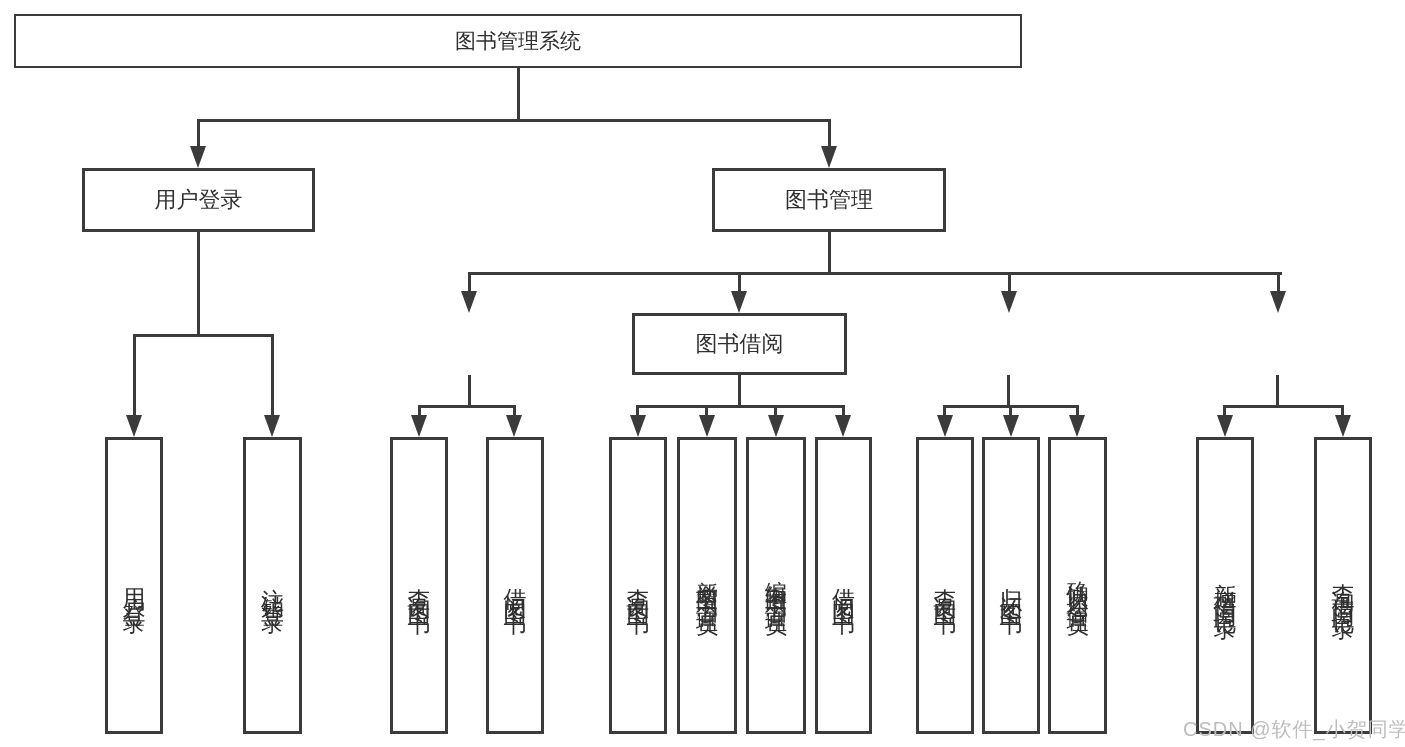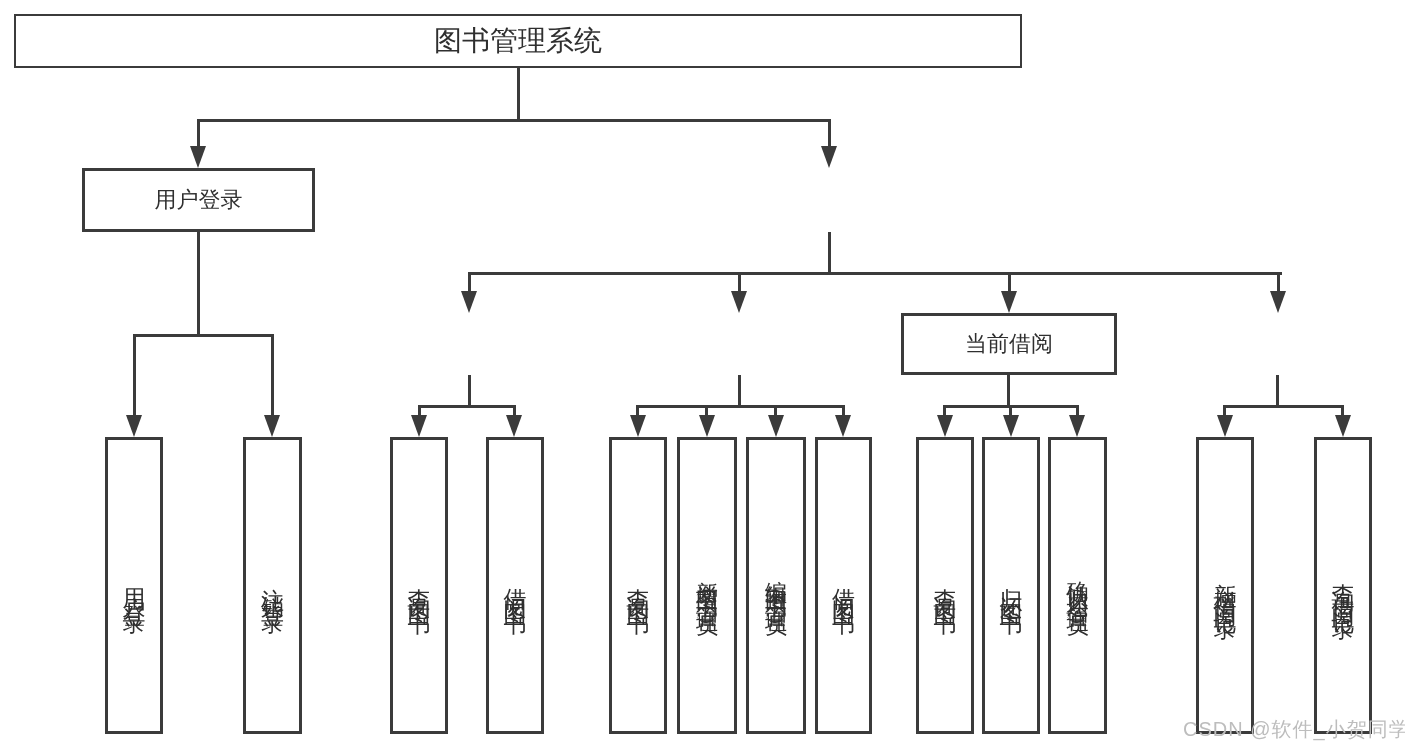--- a/index.html
+++ b/index.html
@@ -5,21 +5,21 @@
   * { margin:0; padding:0; box-sizing:border-box; }
   html,body { background:#ffffff; }
   body { font-family:"Liberation Sans","DejaVu Sans",sans-serif; color:#2f2f2f; }
   .stage { position:relative; width:1405px; height:747px; background:#ffffff; overflow:hidden; }
 
   .box {
     position:absolute; background:#ffffff; border:3px solid #3b3b3b;
     display:flex; align-items:center; justify-content:center;
     font-size:22px; color:#2f2f2f; z-index:2;
   }
-  .root-box { border-width:2px; font-size:28px; }
+  .root-box { border-width:2px; font-size:21px; }
 
   .vtext {
     display:inline-block;
     writing-mode:vertical-rl; text-orientation:mixed;
     font-size:23px; letter-spacing:8px; line-height:1;
     white-space:nowrap;
   }
   .vtext.mid   { letter-spacing:7px; }
   .vtext.tight { letter-spacing:5px; font-size:22px; }
 
@@ -46,41 +46,44 @@
   <div class="vline" style="left:517px;top:68px;width:3px;height:53px"></div>
   <div class="hline" style="left:197px;top:119px;width:634px;height:3px"></div>
   <div class="vline" style="left:197px;top:119px;width:3px;height:30px"></div>
   <div class="arrow" style="left:190px;top:146px"></div>
   <div class="vline" style="left:828px;top:119px;width:3px;height:30px"></div>
   <div class="arrow" style="left:821px;top:146px"></div>
 
   <div class="box" style="left:82px;top:168px;width:233px;height:64px">
     <span>用户登录</span>
   </div>
+  <div class="box" style="left:712px;top:168px;width:234px;height:64px">
+    <span>图书管理</span>
+  </div>
 
   <div class="vline" style="left:197px;top:232px;width:3px;height:104px"></div>
   <div class="hline" style="left:133px;top:334px;width:141px;height:3px"></div>
   <div class="vline" style="left:133px;top:334px;width:3px;height:83px"></div>
   <div class="arrow" style="left:126px;top:415px"></div>
   <div class="vline" style="left:271px;top:334px;width:3px;height:83px"></div>
   <div class="arrow" style="left:264px;top:415px"></div>
 
   <div class="vline" style="left:828px;top:232px;width:3px;height:42px"></div>
   <div class="hline" style="left:468px;top:272px;width:814px;height:3px"></div>
   <div class="vline" style="left:468px;top:272px;width:3px;height:21px"></div>
   <div class="arrow" style="left:461px;top:291px"></div>
   <div class="vline" style="left:738px;top:272px;width:3px;height:21px"></div>
   <div class="arrow" style="left:731px;top:291px"></div>
   <div class="vline" style="left:1008px;top:272px;width:3px;height:21px"></div>
   <div class="arrow" style="left:1001px;top:291px"></div>
   <div class="vline" style="left:1277px;top:272px;width:3px;height:21px"></div>
   <div class="arrow" style="left:1270px;top:291px"></div>
 
-  <div class="box" style="left:901px;top:313px;width:216px;height:62px">
-    <span>当前借阅</span>
+  <div class="box" style="left:632px;top:313px;width:215px;height:62px">
+    <span>图书借阅</span>
   </div>
 
   <div class="vline" style="left:468px;top:375px;width:3px;height:31px"></div>
   <div class="hline" style="left:418px;top:405px;width:98px;height:3px"></div>
   <div class="vline" style="left:418px;top:405px;width:3px;height:13px"></div>
   <div class="arrow" style="left:411px;top:415px"></div>
   <div class="vline" style="left:513px;top:405px;width:3px;height:13px"></div>
   <div class="arrow" style="left:506px;top:415px"></div>
 
   <div class="vline" style="left:738px;top:375px;width:3px;height:31px"></div>

